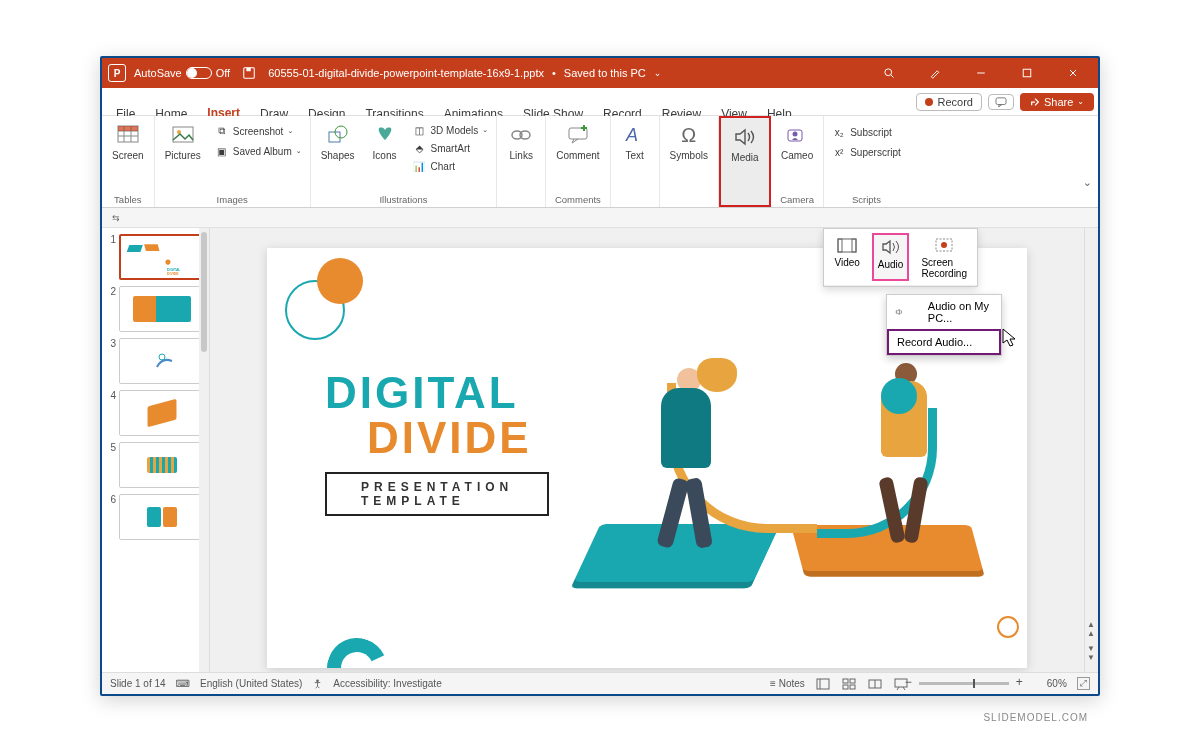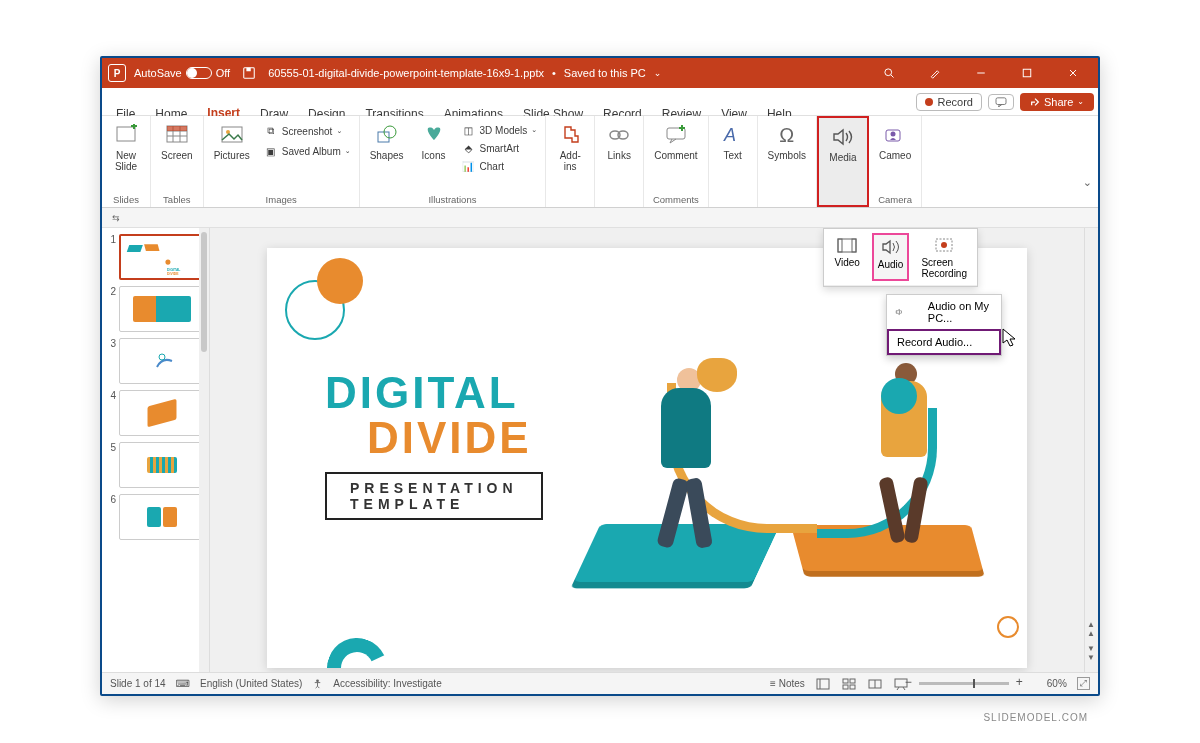--- a/index.html
+++ b/index.html
@@ -37,21 +37,21 @@
 .thumb-wrap { display: flex; gap: 3px; margin-bottom: 6px; }
 .thumb-num { font-size: 10px; color: #555; width: 10px; text-align: right; }
 .thumb { flex: 1; height: 46px; background: #fff; border: 1px solid #ccc; border-radius: 2px; position: relative; overflow: hidden; display: flex; align-items: center; justify-content: center; }
 .thumb.active { border: 2px solid #c43e1c; }
 .scrollbar-thumb { position: absolute; right: 0; top: 0; width: 10px; height: 100%; background: #f0f0f0; }
 .scrollbar-thumb::after { content: ""; position: absolute; top: 4px; left: 2px; width: 6px; height: 120px; background: #c8c8c8; border-radius: 3px; }
 .canvas-area { flex: 1; display: flex; align-items: flex-start; justify-content: center; padding: 20px; position: relative; }
 .slide { width: 760px; height: 420px; background: #fff; box-shadow: 0 2px 10px rgba(0,0,0,0.15); position: relative; overflow: hidden; }
 .bigtitle1 { position: absolute; left: 58px; top: 120px; font-size: 44px; font-weight: 900; color: #1aa8b0; letter-spacing: 3px; }
 .bigtitle2 { position: absolute; left: 100px; top: 165px; font-size: 44px; font-weight: 900; color: #e88b2e; letter-spacing: 3px; }
-.subtitle-box { position: absolute; left: 58px; top: 224px; border: 2px solid #222; padding: 6px 23px; font-size: 14px; letter-spacing: 5px; font-weight: 600; color: #333; }
+.subtitle-box { position: absolute; left: 58px; top: 224px; border: 2px solid #222; padding: 6px 34px; font-size: 12px; letter-spacing: 5px; font-weight: 600; color: #333; }
 .circle1 { position: absolute; left: 50px; top: 10px; width: 46px; height: 46px; border-radius: 50%; background: #e88b2e; }
 .circle1b { position: absolute; left: 18px; top: 32px; width: 60px; height: 60px; border-radius: 50%; border: 2px solid #1aa8b0; }
 .circle2 { position: absolute; left: 60px; bottom: -30px; width: 60px; height: 60px; border-radius: 50%; background:#fff; border: 14px solid #1aa8b0; border-right-color: transparent; border-bottom-color: transparent; transform: rotate(20deg); }
 .circle3 { position: absolute; right: 8px; bottom: 30px; width: 22px; height: 22px; border-radius: 50%; border: 2px solid #e88b2e; }
 .illus { position: absolute; right: 40px; top: 50px; width: 420px; height: 340px; }
 .plat-teal { position: absolute; left: 20px; bottom: 40px; width: 180px; height: 90px; background: #1aa8b0; transform: skewX(-25deg) rotateX(50deg); border-radius: 6px; box-shadow: 0 10px 0 #148a90; }
 .plat-orange { position: absolute; right: 10px; bottom: 50px; width: 180px; height: 80px; background: #e88b2e; transform: skewX(15deg) rotateX(55deg); border-radius: 6px; box-shadow: 0 10px 0 #c06f1e; }
 .person-a { position: absolute; left: 70px; bottom: 90px; width: 90px; height: 180px; }
 .person-a .head { width: 24px; height: 24px; background: #f0c19a; border-radius: 50%; margin-left: 40px; }
 .person-a .body { width: 50px; height: 80px; background: #0f7a82; border-radius: 18px 18px 6px 6px; margin-left: 24px; margin-top: -4px; }
@@ -174,36 +174,20 @@
       <span>Share</span>
         <span style="font-size:8px">⌄</span>
     </div>
   </div>
 
   <div class="ribbon">
     <div class="rgroup">
       <div class="row">
         <div class="rbtn">
           <div class="ico">
-              <svg width="26" height="22" viewBox="0 0 26 22">
-                <rect x="4" y="3" width="18" height="14" fill="none" stroke="#888"></rect>
-                <line x1="18" y1="2" x2="24" y2="2" stroke="#3a9a3a" stroke-width="2"></line>
-                <line x1="21" y1="-1" x2="21" y2="5" stroke="#3a9a3a" stroke-width="2"></line>
-              </svg>
-            </div>
-          <div class="lbl" style="white-space:pre-line">New
-Slide</div>
-        </div>
-      </div>
-      <div class="glabel">Slides</div>
-    </div>
-    <div class="rgroup">
-      <div class="row">
-        <div class="rbtn">
-          <div class="ico">
               <svg width="24" height="22" viewBox="0 0 24 22">
                 <rect x="2" y="2" width="20" height="16" fill="none" stroke="#888"></rect>
                 <line x1="2" y1="7" x2="22" y2="7" stroke="#888"></line>
                 <line x1="2" y1="12" x2="22" y2="12" stroke="#888"></line>
                 <line x1="8" y1="2" x2="8" y2="18" stroke="#888"></line>
                 <line x1="15" y1="2" x2="15" y2="18" stroke="#888"></line>
                 <rect x="2" y="2" width="20" height="5" fill="#c43e1c" opacity="0.7"></rect>
               </svg>
             </div>
           <div class="lbl">Screen</div>
@@ -272,34 +256,20 @@
               <span>Chart</span>
             </div>
         </div>
       </div>
       <div class="glabel">Illustrations</div>
     </div>
     <div class="rgroup">
       <div class="row">
         <div class="rbtn">
           <div class="ico">
-              <svg width="22" height="22" viewBox="0 0 22 22">
-                <path d="M6 6 L6 3 L12 3 L12 6 L16 6 L16 12 L19 12 L19 18 L13 18 L13 14 L6 14 Z" fill="none" stroke="#c43e1c" stroke-width="1.4"></path>
-              </svg>
-            </div>
-          <div class="lbl" style="white-space:pre-line">Add-
-ins</div>
-        </div>
-      </div>
-      <div class="glabel"></div>
-    </div>
-    <div class="rgroup">
-      <div class="row">
-        <div class="rbtn">
-          <div class="ico">
               <svg width="24" height="20" viewBox="0 0 24 20">
                 <ellipse cx="8" cy="10" rx="5" ry="4" fill="none" stroke="#888" stroke-width="1.5"></ellipse>
                 <ellipse cx="16" cy="10" rx="5" ry="4" fill="none" stroke="#888" stroke-width="1.5"></ellipse>
               </svg>
             </div>
           <div class="lbl">Links</div>
         </div>
       </div>
       <div class="glabel"></div>
     </div>
@@ -365,20 +335,33 @@
               <svg width="24" height="20" viewBox="0 0 24 20">
                 <rect x="3" y="5" width="14" height="11" rx="2" fill="none" stroke="#7a5aaa"></rect>
                 <circle cx="10" cy="9" r="2.5" fill="#7a5aaa"></circle>
                 <path d="M7 15 Q10 11 13 15" fill="#7a5aaa"></path>
               </svg>
             </div>
           <div class="lbl">Cameo</div>
         </div>
       </div>
       <div class="glabel">Camera</div>
+    </div>
+    <div class="rgroup" style="border-right:none">
+      <div style="display:flex;flex-direction:column;gap:4px;padding-top:4px">
+        <div class="rsmall">
+            <span class="sico">x₂</span>
+            <span>Subscript</span>
+          </div>
+        <div class="rsmall">
+            <span class="sico">x²</span>
+            <span>Superscript</span>
+          </div>
+      </div>
+      <div class="glabel">Scripts</div>
     </div>
     <div class="collapse-btn">⌄</div>
   </div>
 
   <div class="mini-row">
     <span style="font-size:9px">⇆</span>
   </div>
 
   <div class="workarea">
 

